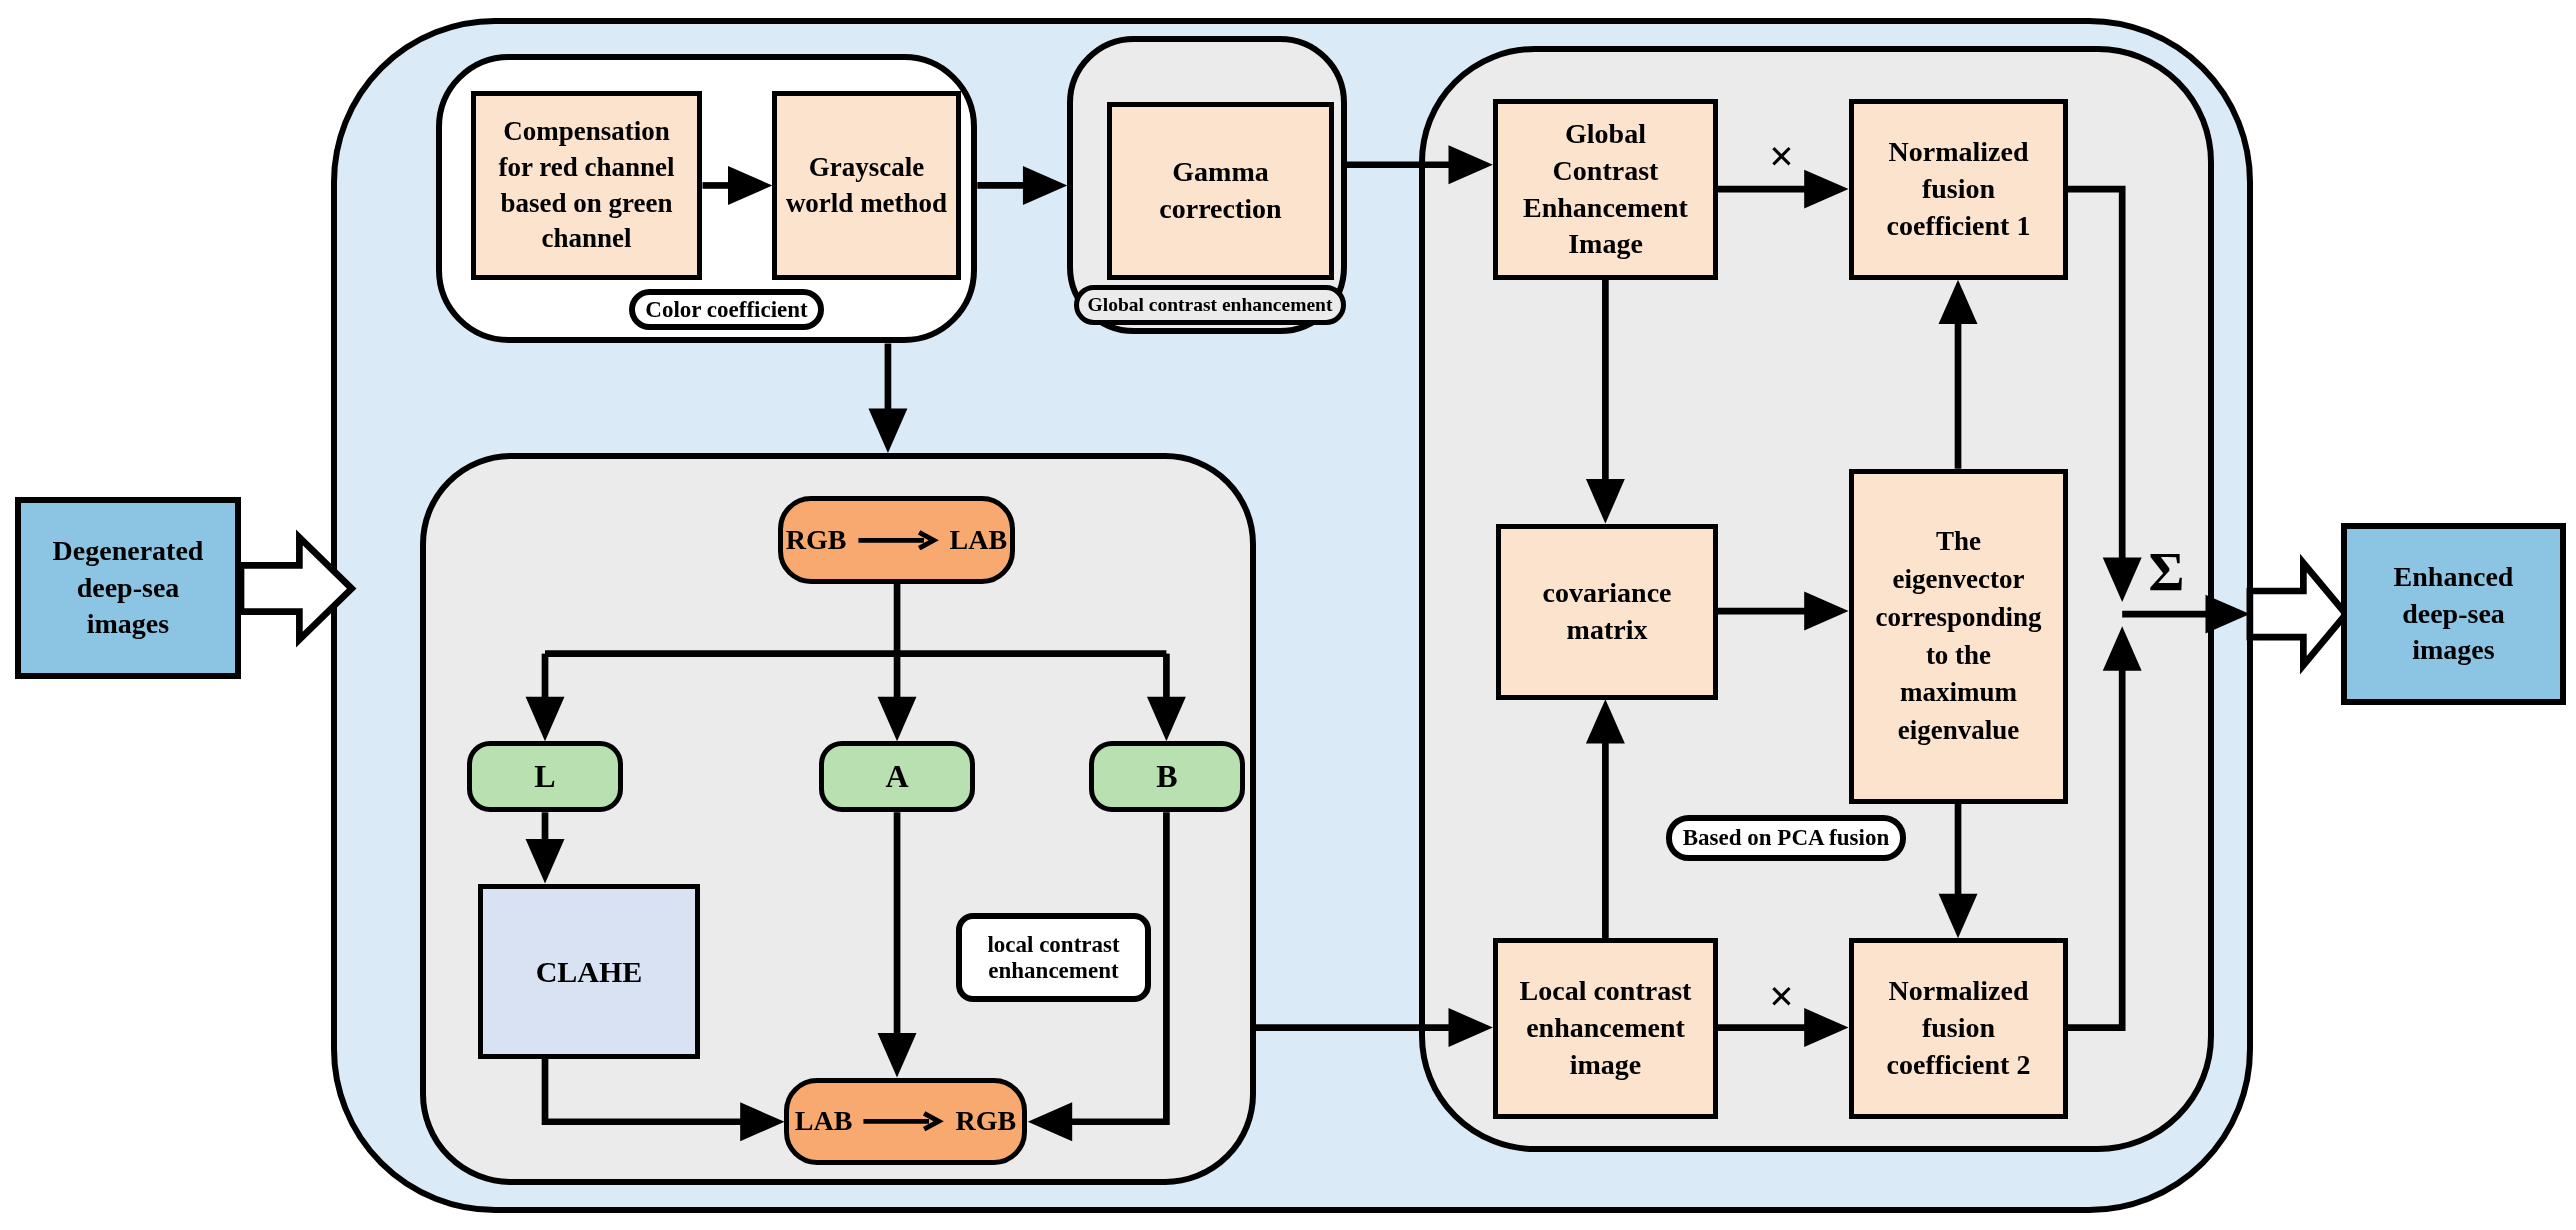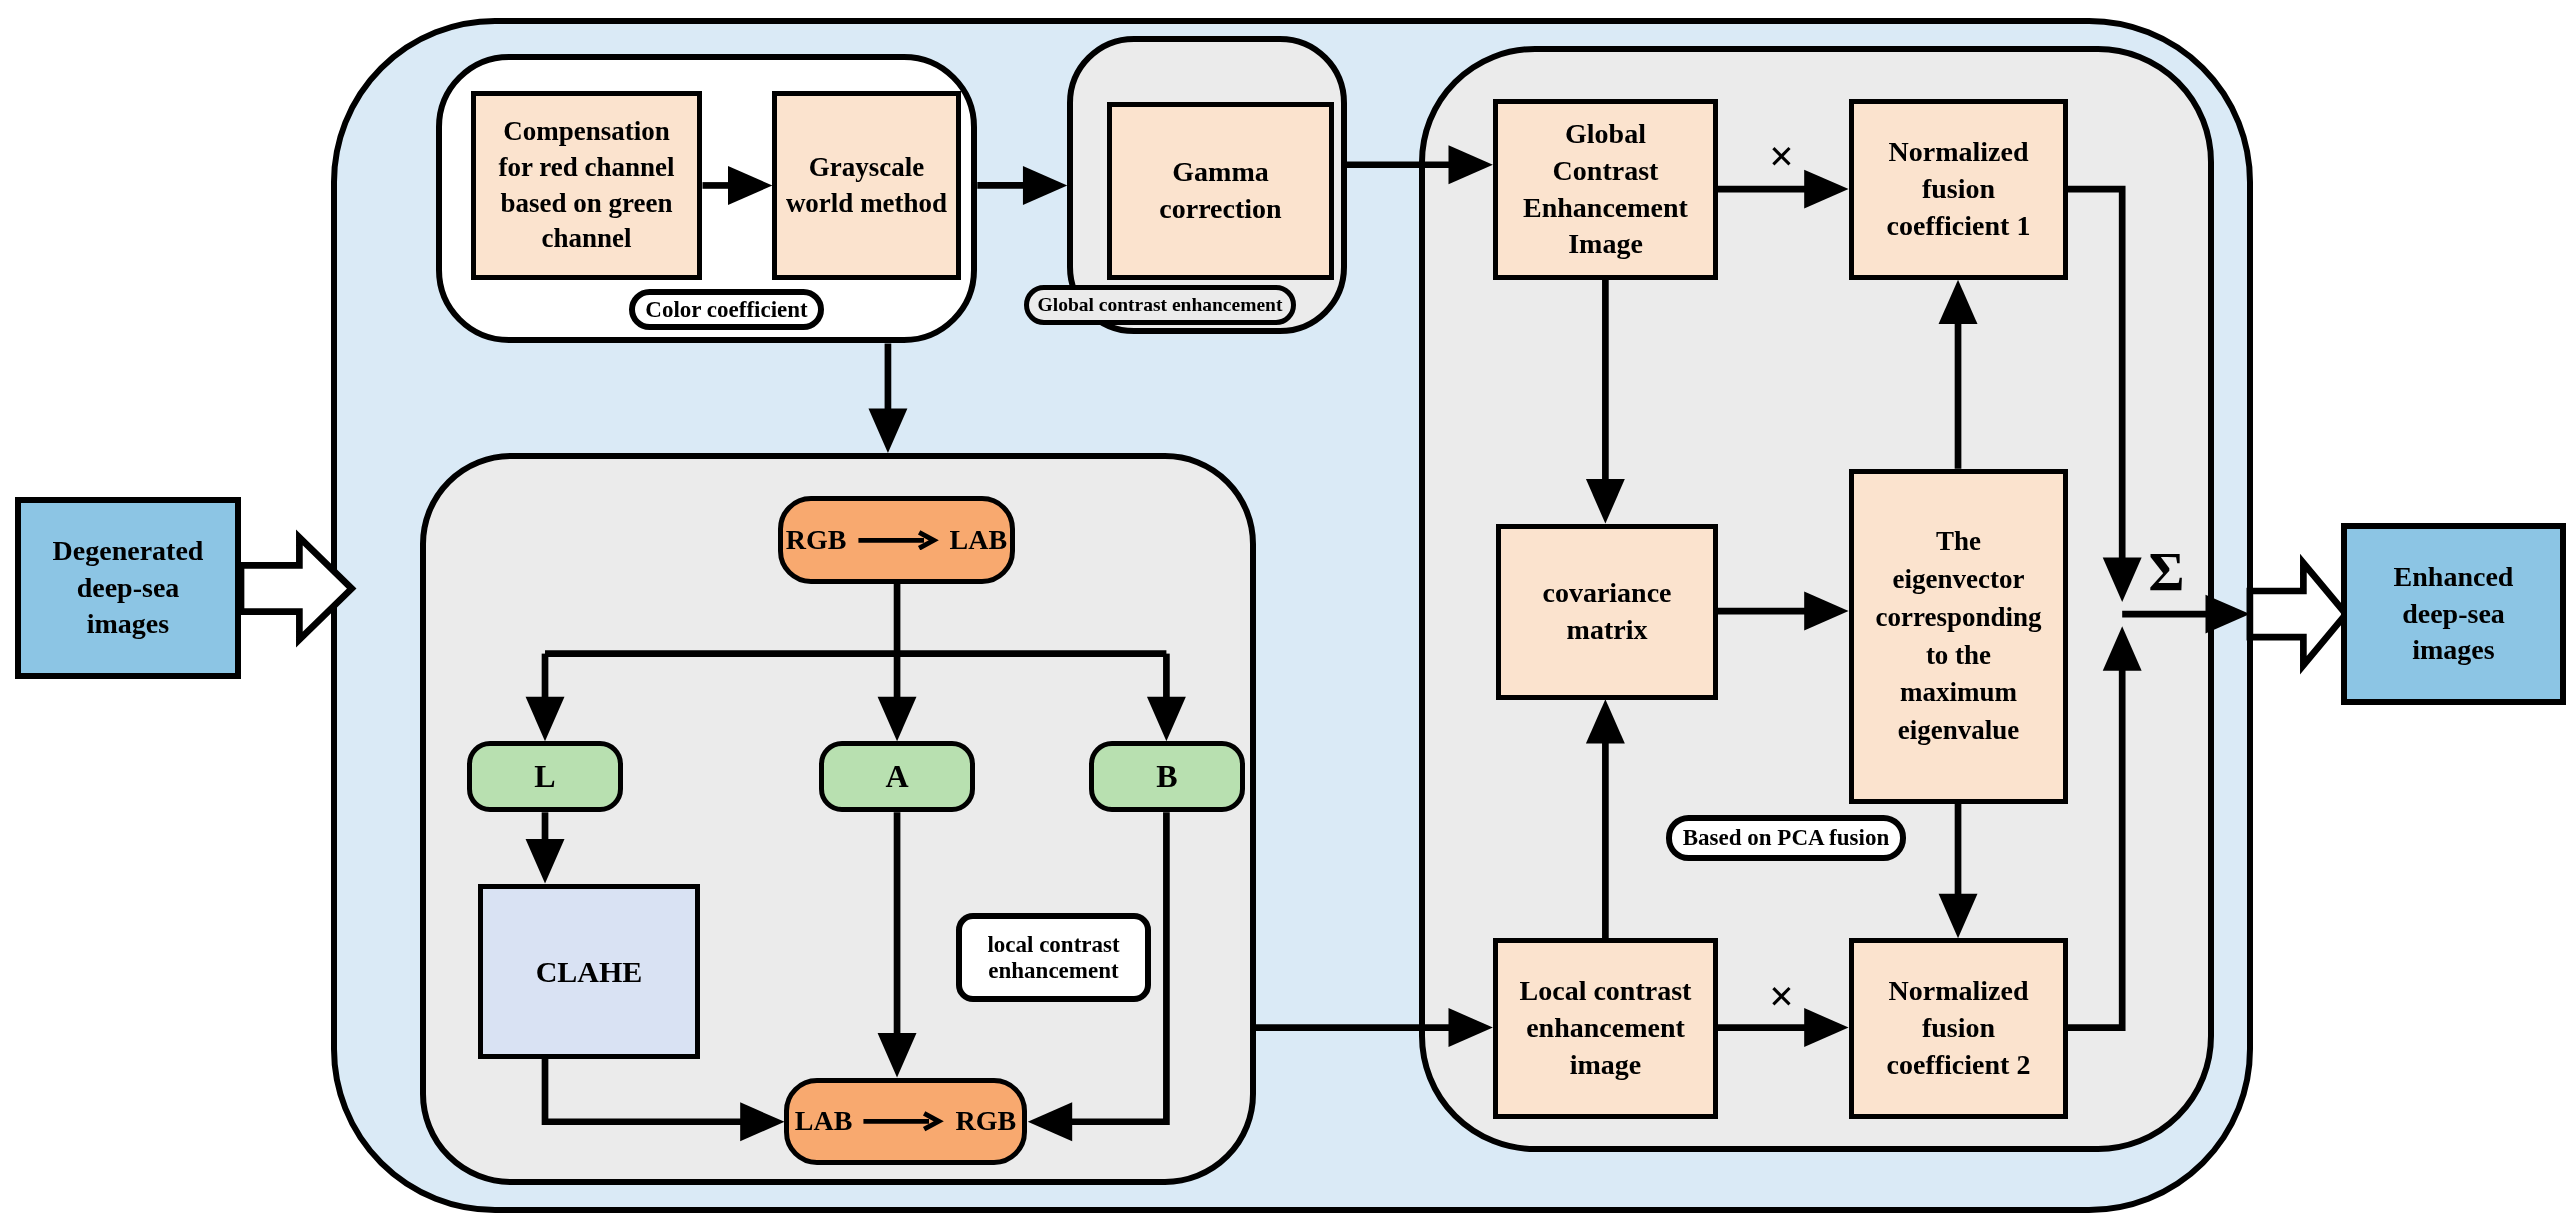--- a/index.html
+++ b/index.html
@@ -20,21 +20,21 @@
   .orange{background:var(--c-orange,#F8A96F);border-radius:33px;}
   .lavender{background:var(--c-lavender,#D9E2F3);font-size:30px;margin-left:44px;}
   .pill{position:absolute;box-sizing:border-box;border:6.7px solid #000;display:flex;align-items:center;
         justify-content:center;text-align:center;white-space:pre-line;z-index:4;background:#fff;}
   #nDegen{left:15px;top:497px;width:226px;height:182px;border-width:6.7px;}
   #nEnhanced{left:2341px;top:523px;width:225px;height:182px;border-width:6.7px;}
   #nComp{left:471px;top:91px;width:231px;height:189px;font-size:27px;}
   #nGray{left:772px;top:91px;width:189px;height:189px;font-size:27px;}
   #pillColor{left:629px;top:289px;width:195px;height:41px;border-radius:20.7px;font-size:23px;}
   #nGamma{left:1107px;top:102px;width:227px;height:178px;}
-  #pillGlobalCE{left:1024px;top:285px;width:272px;height:40px;border-radius:20px;border-width:5.5px;
+  #pillGlobalCE{left:1074px;top:285px;width:272px;height:40px;border-radius:20px;border-width:5.5px;
                 font-size:19.5px;background:var(--c-gray,#EBEBEB);}
   #nRgbLab{left:778px;top:496px;width:237px;height:88px;}
   #nL{left:467px;top:741px;width:156px;height:71px;}
   #nA{left:819px;top:741px;width:156px;height:71px;}
   #nB{left:1089px;top:741px;width:156px;height:71px;}
   #nClahe{left:434px;top:884px;width:222px;height:175px;}
   #pillLocal{left:956px;top:913px;width:195px;height:89px;border-radius:17px;font-size:23px;}
   #nLabRgb{left:784px;top:1078px;width:243px;height:87px;}
   #nGlobalImg{left:1493px;top:99px;width:225px;height:181px;}
   #nNfc1{left:1849px;top:99px;width:219px;height:181px;}

